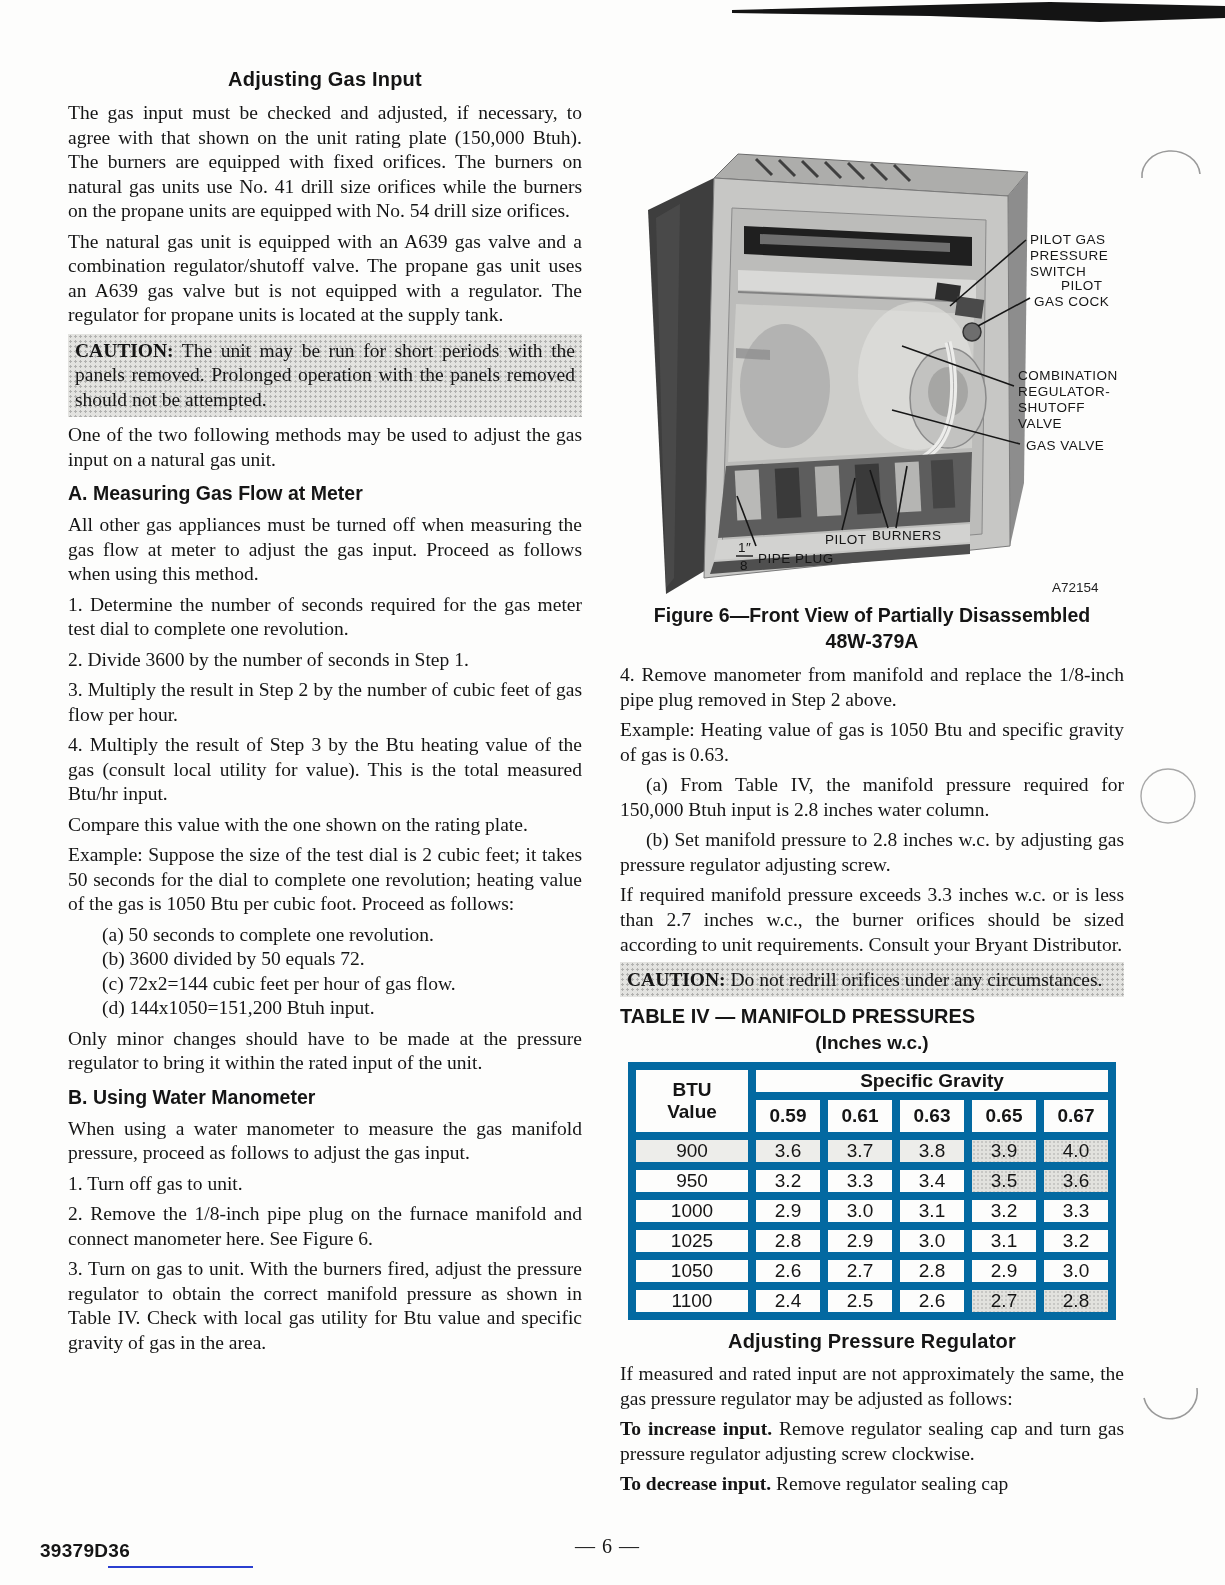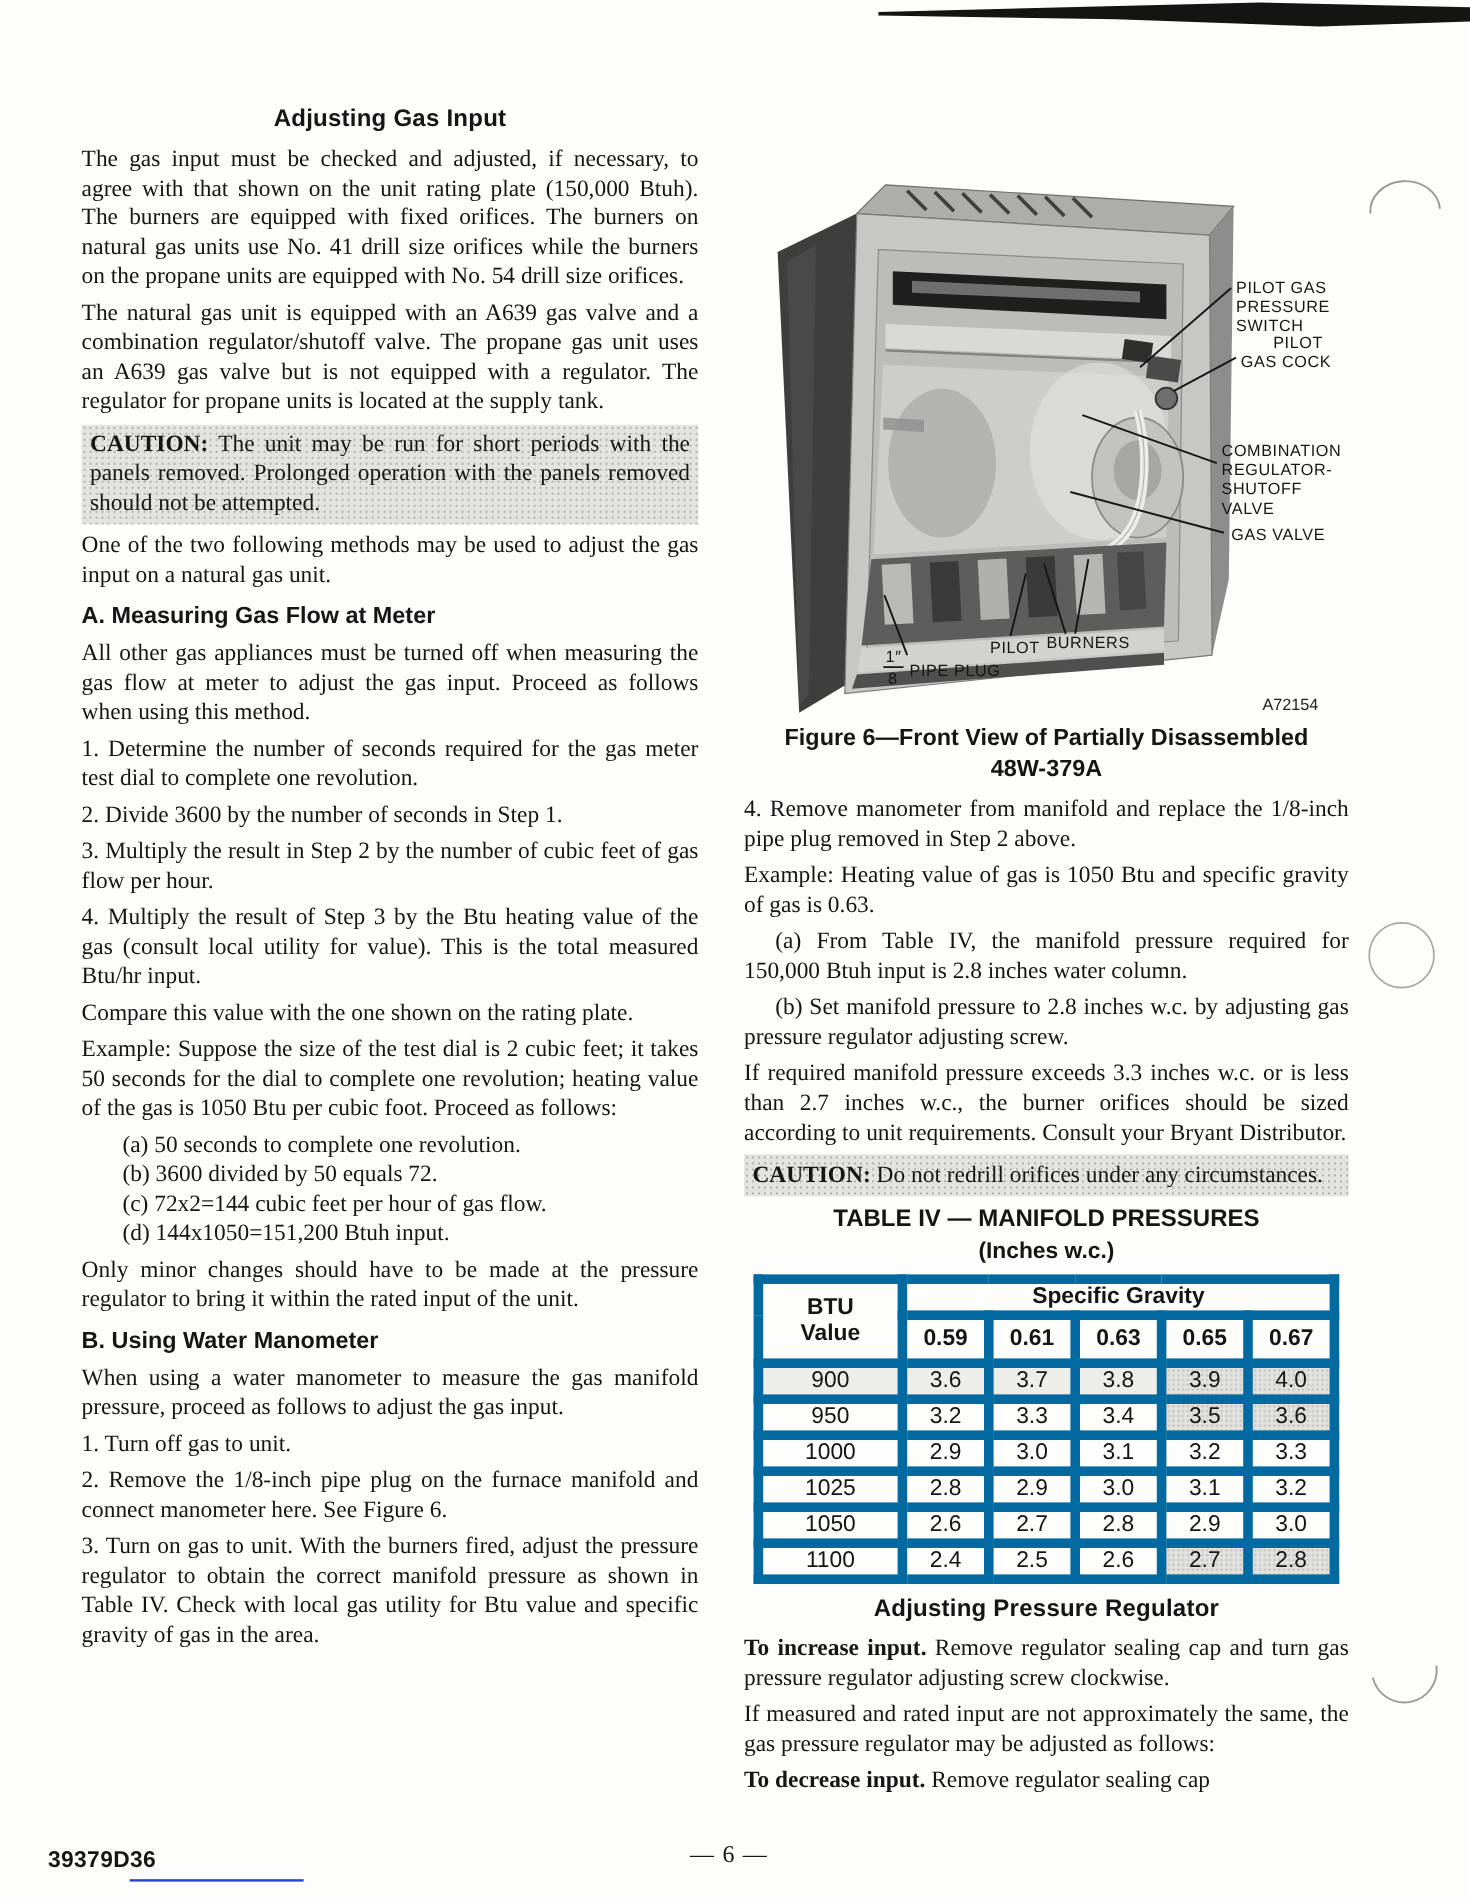--- a/index.html
+++ b/index.html
@@ -6,21 +6,21 @@
   html,body { margin:0; padding:0; }
   body {
     width:1225px; height:1585px;
     background:#ffffff;
     font-family:"Liberation Serif", serif;
     color:#151515;
   }
   .page { position:relative; width:1225px; height:1585px; background:#fdfdfc; overflow:hidden; }
 
   
-  .col-left  { position:absolute; left:68px;  top:88px;  width:514px; }
+  .col-left  { position:absolute; left:68px;  top:68px;  width:514px; }
   .col-right { position:absolute; left:620px; top:148px; width:504px; }
 
   p { font-size:19.5px; text-align:justify; margin:0 0 6px 0; }
   .col-left  p { line-height:24.5px; margin-bottom:6px; }
   .col-right p { line-height:25px;   margin-bottom:5px; }
 
   .head-center {
     font-family:"Liberation Sans", sans-serif; font-weight:bold;
     font-size:20px; text-align:center; letter-spacing:.2px;
     margin:0 0 10px 0;
@@ -48,21 +48,21 @@
   .fig-wrap { width:504px; height:450px; position:relative; }
   .fig-svg  { display:block; }
   .fig-label { font-family:"Liberation Sans", sans-serif; font-size:13.5px; letter-spacing:.5px; fill:#161616; }
   .fig-ref   { font-family:"Liberation Sans", sans-serif; font-size:13.5px; fill:#222; }
   .fig-caption {
     font-family:"Liberation Sans", sans-serif; font-weight:bold;
     font-size:19.5px; line-height:26px; text-align:center; margin:4px 0 8px 0;
   }
 
   
-  .tbl-title { font-family:"Liberation Sans", sans-serif; font-weight:bold; font-size:20px; text-align:center; margin:8px 0 4px 0; }
+  .tbl-title { font-family:"Liberation Sans", sans-serif; font-weight:bold; font-size:20px; text-align:left; margin:8px 0 4px 0; }
   .tbl-sub   { font-family:"Liberation Sans", sans-serif; font-weight:bold; font-size:19px; text-align:center; margin:0 0 8px 0; }
   table.manifold {
     border-collapse:collapse; margin:0 auto 10px auto;
     font-family:"Liberation Sans", sans-serif; font-size:19px;
   }
   table.manifold th, table.manifold td {
     border:8px solid #0369a1; text-align:center; vertical-align:middle; padding:0;
   }
   table.manifold { border:3px solid #151515; }
   th.btu-head { width:120px; font-weight:bold; line-height:22px; }
@@ -320,23 +320,23 @@
           <td class="val-cell">2.5</td>
           <td class="val-cell">2.6</td>
           <td class="val-cell n2">2.7</td>
           <td class="val-cell n2">2.8</td>
         </tr>
       </tbody>
     </table>
 
     <div class="head-center" style="margin:4px 0 8px 0;">Adjusting Pressure Regulator</div>
 
+    <p>If measured and rated input are not approximately the same, the gas pressure regulator may be adjusted as follows:</p>
+
     <p><span class="bold-lead">To increase input.</span> <span>Remove regulator sealing cap and turn gas pressure regulator adjusting screw clockwise.</span></p>
-
-    <p>If measured and rated input are not approximately the same, the gas pressure regulator may be adjusted as follows:</p>
 
     <p><span class="bold-lead">To decrease input.</span> <span>Remove regulator sealing cap</span></p>
   </div>
 
   <div class="doc-number">39379D36</div>
   <div class="footer-rule"></div>
   <div class="page-number">— 6 —</div>
 
 </div>
 

